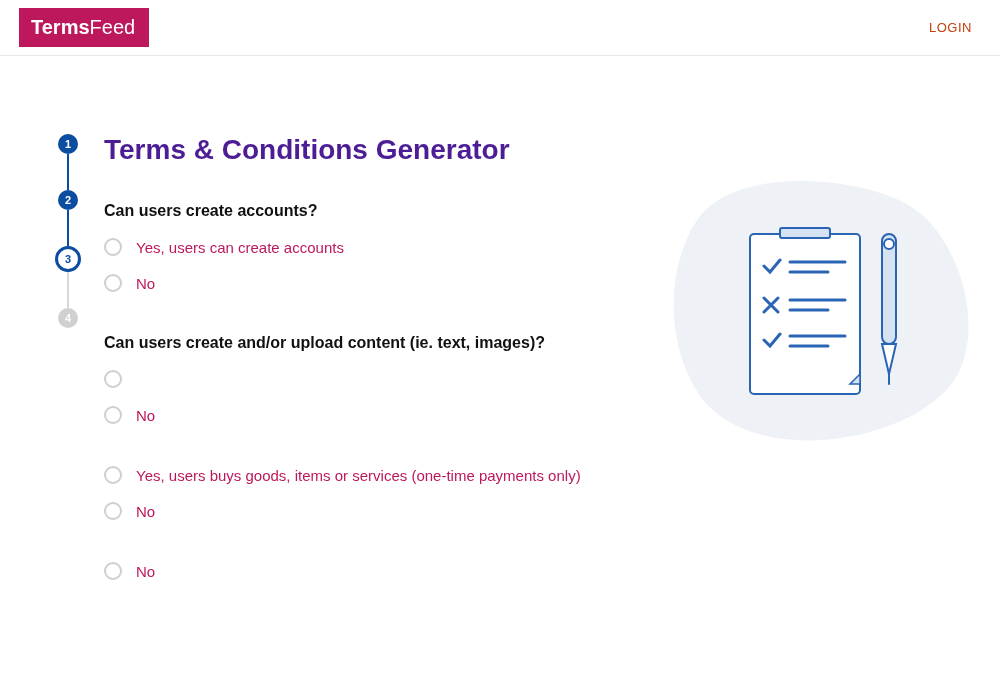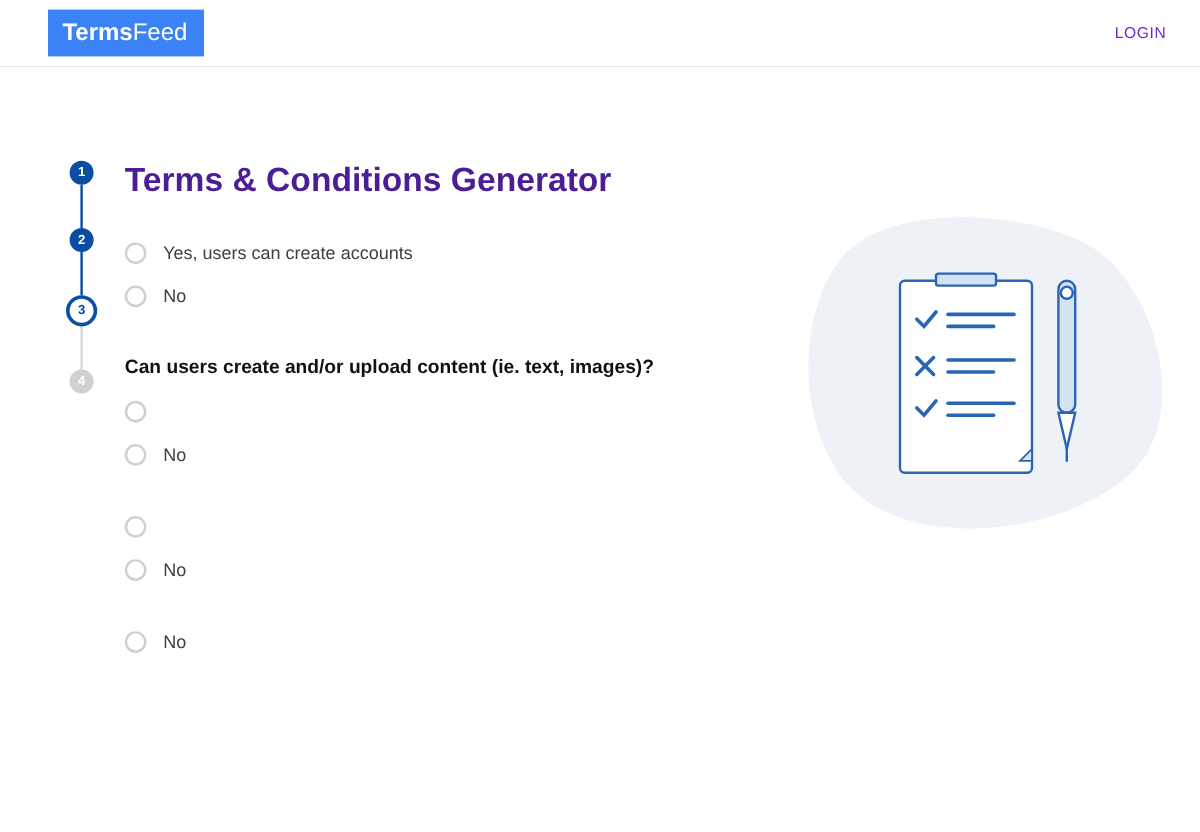--- a/index.html
+++ b/index.html
@@ -14,32 +14,32 @@
   
   .header {
     height: 56px;
     display: flex;
     align-items: center;
     justify-content: space-between;
     border-bottom: 1px solid #e8e8e8;
     padding: 0 28px 0 0;
   }
   .logo {
-    background: #3b82f6;
+    background: #be185d;
     color: #fff;
     padding: 8px 14px 8px 12px;
     font-size: 20px;
     font-weight: 400;
-    margin-left: 40px;
+    margin-left: 19px;
     display: inline-flex;
     align-items: baseline;
   }
   .logo .bold { font-weight: 700; }
   .login {
-    color: #6d28d9;
+    color: #c2410c;
     font-size: 13px;
     letter-spacing: 0.5px;
     cursor: pointer;
   }
 
   
   .content {
     display: flex;
     padding: 78px 0 0 32px;
     position: relative;
@@ -106,21 +106,21 @@
   }
   .radio {
     width: 18px; height: 18px;
     border: 2px solid #cfcfcf;
     border-radius: 50%;
     margin-right: 14px;
     flex-shrink: 0;
   }
   .opt-label {
     font-size: 15px;
-    color: #404040;
+    color: #be185d;
   }
 
   
   .illus {
     position: absolute;
     right: 20px;
     top: 120px;
     width: 320px;
     height: 280px;
   }
@@ -145,20 +145,21 @@
     <div class="connector"></div>
     <div class="step current">3</div>
     <div class="connector future"></div>
     <div class="step future">4</div>
   </div>
 
   <div class="main">
     <h1>Terms &amp; Conditions Generator</h1>
 
     <div class="question">
+      <h3>Can users create accounts?</h3>
       <div class="option">
         <span class="radio"></span>
         <span class="opt-label">Yes, users can create accounts</span>
       </div>
       <div class="option">
         <span class="radio"></span>
         <span class="opt-label">No</span>
       </div>
     </div>
 
@@ -169,20 +170,21 @@
       </div>
       <div class="option">
         <span class="radio"></span>
         <span class="opt-label">No</span>
       </div>
     </div>
 
     <div class="question">
       <div class="option">
         <span class="radio"></span>
+        <span class="opt-label">Yes, users buys goods, items or services (one-time payments only)</span>
       </div>
       <div class="option">
         <span class="radio"></span>
         <span class="opt-label">No</span>
       </div>
     </div>
 
     <div class="question">
       <div class="option">
         <span class="radio"></span>

